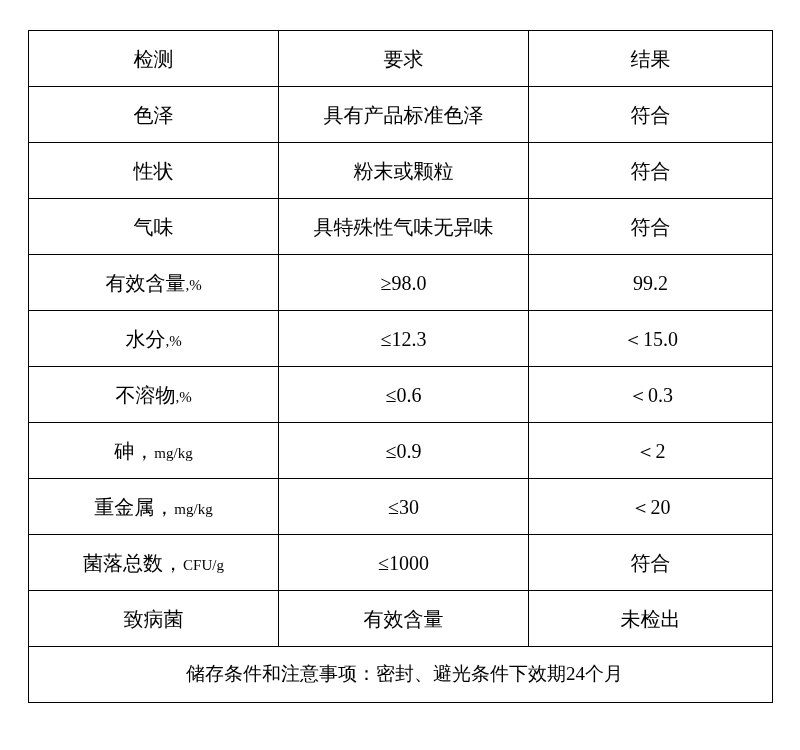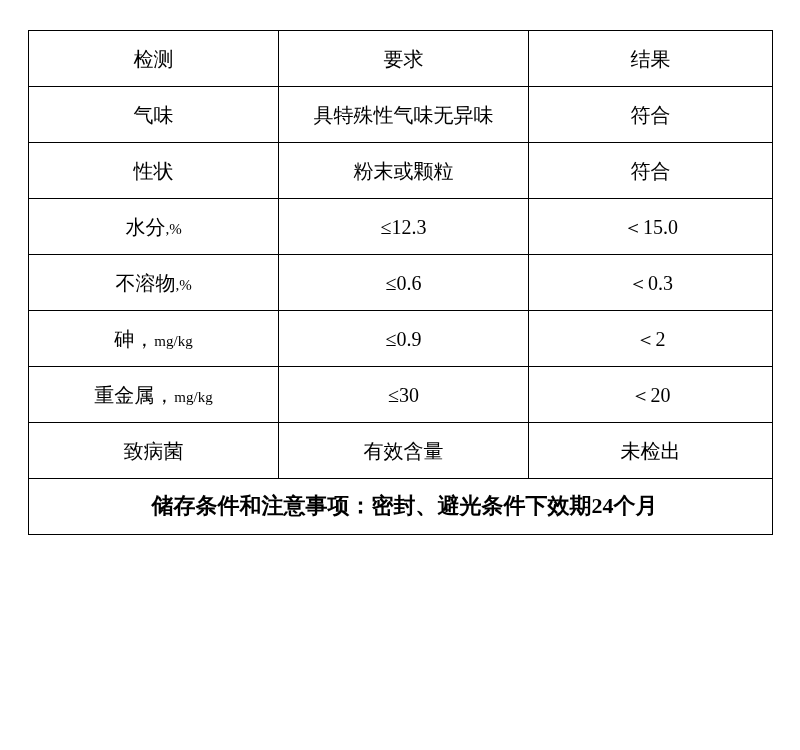--- a/index.html
+++ b/index.html
@@ -55,22 +55,22 @@
   }
   .note-row td {
     height: 42px;
     text-align: left;
     font-size: 17px;
   }
   .note-inner {
     display: block;
     padding-left: 8px;
     white-space: nowrap;
-    font-weight: bold;
-    font-size: 22px;
+    font-weight: normal;
+    font-size: 19px;
   }
 </style>
 </head>
 <body>
 
 <div class="page">
   <div class="table-wrap">
     <table class="spec">
       <colgroup>
         <col class="c1">
@@ -83,45 +83,67 @@
               <span class="cell-inner">检测</span>
             </td>
           <td>
               <span class="cell-inner">要求</span>
             </td>
           <td>
               <span class="cell-inner">结果</span>
             </td>
         </tr>
 
+        <tr>
+          <td>
+              <span class="cell-inner"><span>色泽</span><span class="small-unit"></span></span>
+            </td>
+          <td>
+              <span class="cell-inner">具有产品标准色泽</span>
+            </td>
+          <td>
+              <span class="cell-inner">符合</span>
+            </td>
+        </tr>
+
+        <tr>
+          <td>
+              <span class="cell-inner"><span>性状</span><span class="small-unit"></span></span>
+            </td>
+          <td>
+              <span class="cell-inner">粉末或颗粒</span>
+            </td>
+          <td>
+              <span class="cell-inner">符合</span>
+            </td>
+        </tr>
 
         <tr>
           <td>
               <span class="cell-inner"><span>气味</span><span class="small-unit"></span></span>
             </td>
           <td>
               <span class="cell-inner">具特殊性气味无异味</span>
             </td>
           <td>
               <span class="cell-inner">符合</span>
             </td>
         </tr>
 
         <tr>
           <td>
-              <span class="cell-inner"><span>性状</span><span class="small-unit"></span></span>
-            </td>
-          <td>
-              <span class="cell-inner">粉末或颗粒</span>
-            </td>
-          <td>
-              <span class="cell-inner">符合</span>
-            </td>
-        </tr>
-
+              <span class="cell-inner"><span>有效含量</span><span class="small-unit">,%</span></span>
+            </td>
+          <td>
+              <span class="cell-inner">≥98.0</span>
+            </td>
+          <td>
+              <span class="cell-inner">99.2</span>
+            </td>
+        </tr>
 
         <tr>
           <td>
               <span class="cell-inner"><span>水分</span><span class="small-unit">,%</span></span>
             </td>
           <td>
               <span class="cell-inner">≤12.3</span>
             </td>
           <td>
               <span class="cell-inner">＜15.0</span>
@@ -158,20 +180,31 @@
               <span class="cell-inner"><span>重金属，</span><span class="small-unit">mg/kg</span></span>
             </td>
           <td>
               <span class="cell-inner">≤30</span>
             </td>
           <td>
               <span class="cell-inner">＜20</span>
             </td>
         </tr>
 
+        <tr>
+          <td>
+              <span class="cell-inner"><span>菌落总数，</span><span class="small-unit">CFU/g</span></span>
+            </td>
+          <td>
+              <span class="cell-inner">≤1000</span>
+            </td>
+          <td>
+              <span class="cell-inner">符合</span>
+            </td>
+        </tr>
 
         <tr>
           <td>
               <span class="cell-inner"><span>致病菌</span><span class="small-unit"></span></span>
             </td>
           <td>
               <span class="cell-inner">有效含量</span>
             </td>
           <td>
               <span class="cell-inner">未检出</span>

